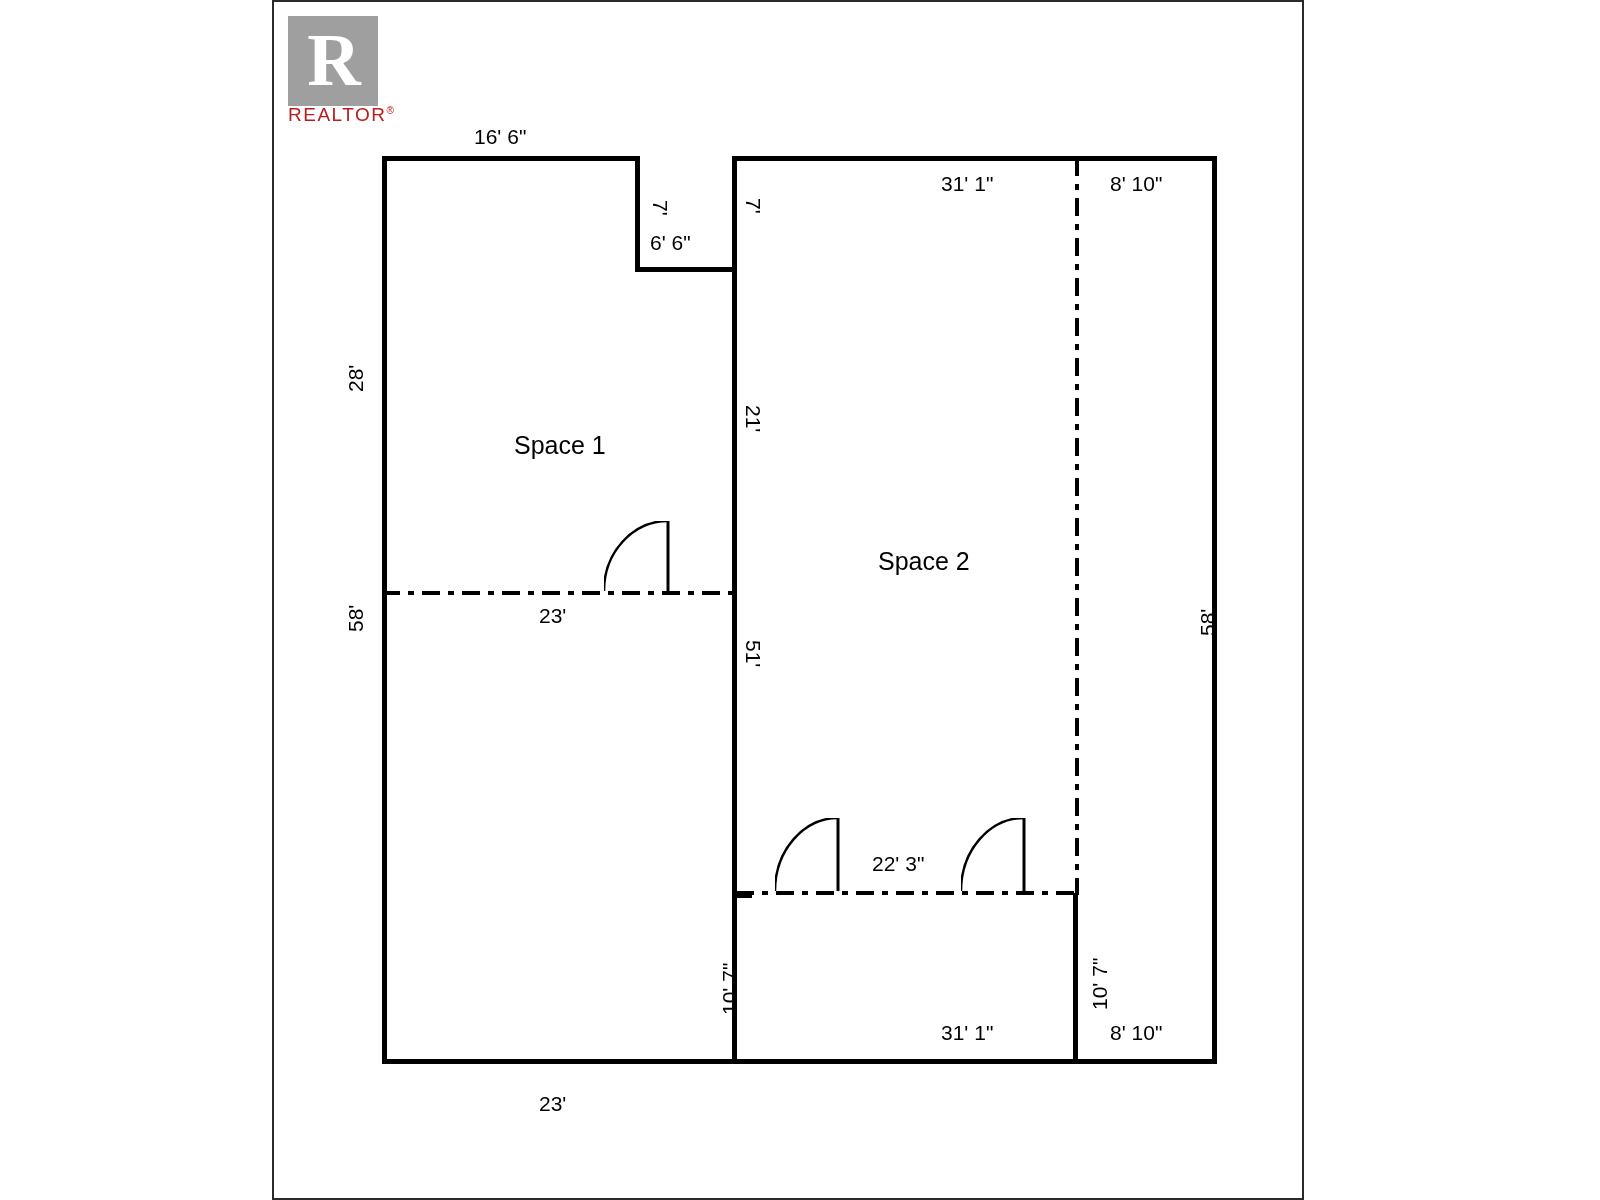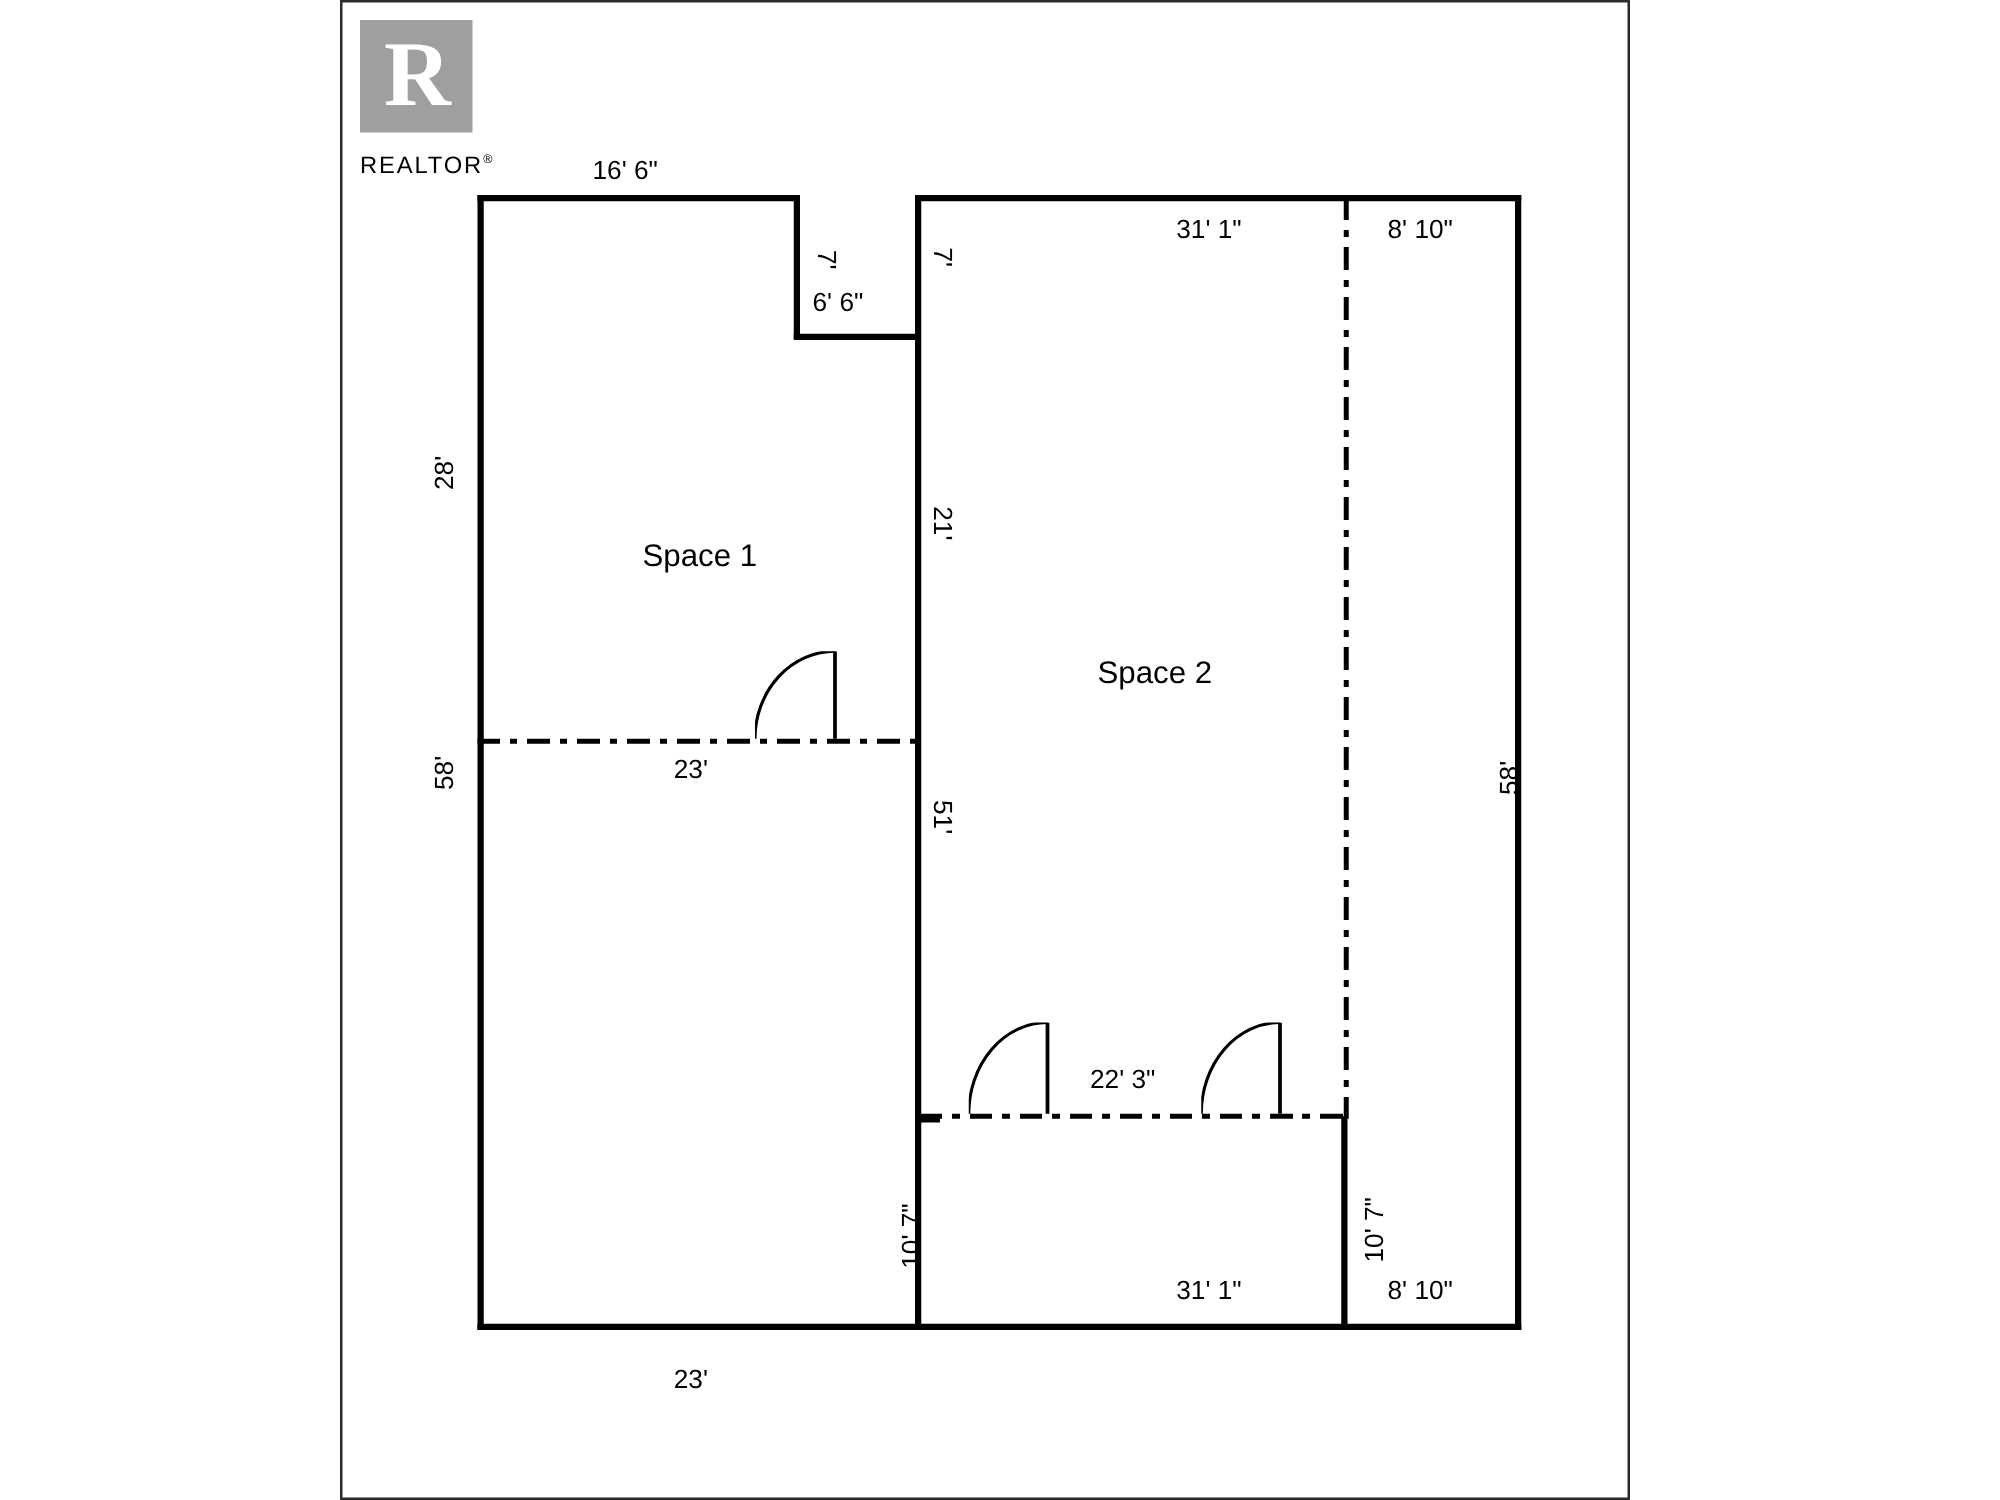--- a/index.html
+++ b/index.html
@@ -57,25 +57,25 @@
     font-family: "Liberation Serif", serif;
     font-weight: bold;
     font-size: 74px;
     line-height: 88px;
     text-align: center;
     letter-spacing: -2px;
   }
   .logo-text {
     position: absolute;
     left: 0px;
-    top: 106px;
+    top: 88px;
     width: 112px;
     font-size: 19px;
     letter-spacing: 1.5px;
-    color: #000000;
+    color: #b91c1c;
     font-family: "Liberation Sans", sans-serif;
   }
   .logo-text sup {
     font-size: 10px;
     vertical-align: super;
   }
 
   
   .wall {
     position: absolute;
@@ -179,21 +179,21 @@
   </div>
 
   <div class="door" style="left:961px; top:818px;">
     <svg width="70" height="78" viewBox="0 0 70 78">
       <path d="M 63 0 L 63 73" stroke="#000" stroke-width="3" fill="none"></path>
       <path d="M 63 0 A 63 73 0 0 0 0 73" stroke="#000" stroke-width="2.5" fill="none"></path>
     </svg>
   </div>
 
   <div class="lbl-room" style="left:514px; top:431px;">Space 1</div>
-  <div class="lbl-room" style="left:878px; top:524px;">Space 2</div>
+  <div class="lbl-room" style="left:878px; top:547px;">Space 2</div>
 
   <div class="lbl" style="left:474px; top:125px;">16' 6"</div>
 
   <div class="lbl rot-cw" style="left:672px; top:200px;">7'</div>
   <div class="lbl" style="left:650px; top:231px;">6' 6"</div>
   <div class="lbl rot-cw" style="left:765px; top:198px;">7'</div>
 
   <div class="lbl" style="left:941px; top:172px;">31' 1"</div>
   <div class="lbl" style="left:1110px; top:172px;">8' 10"</div>
 

